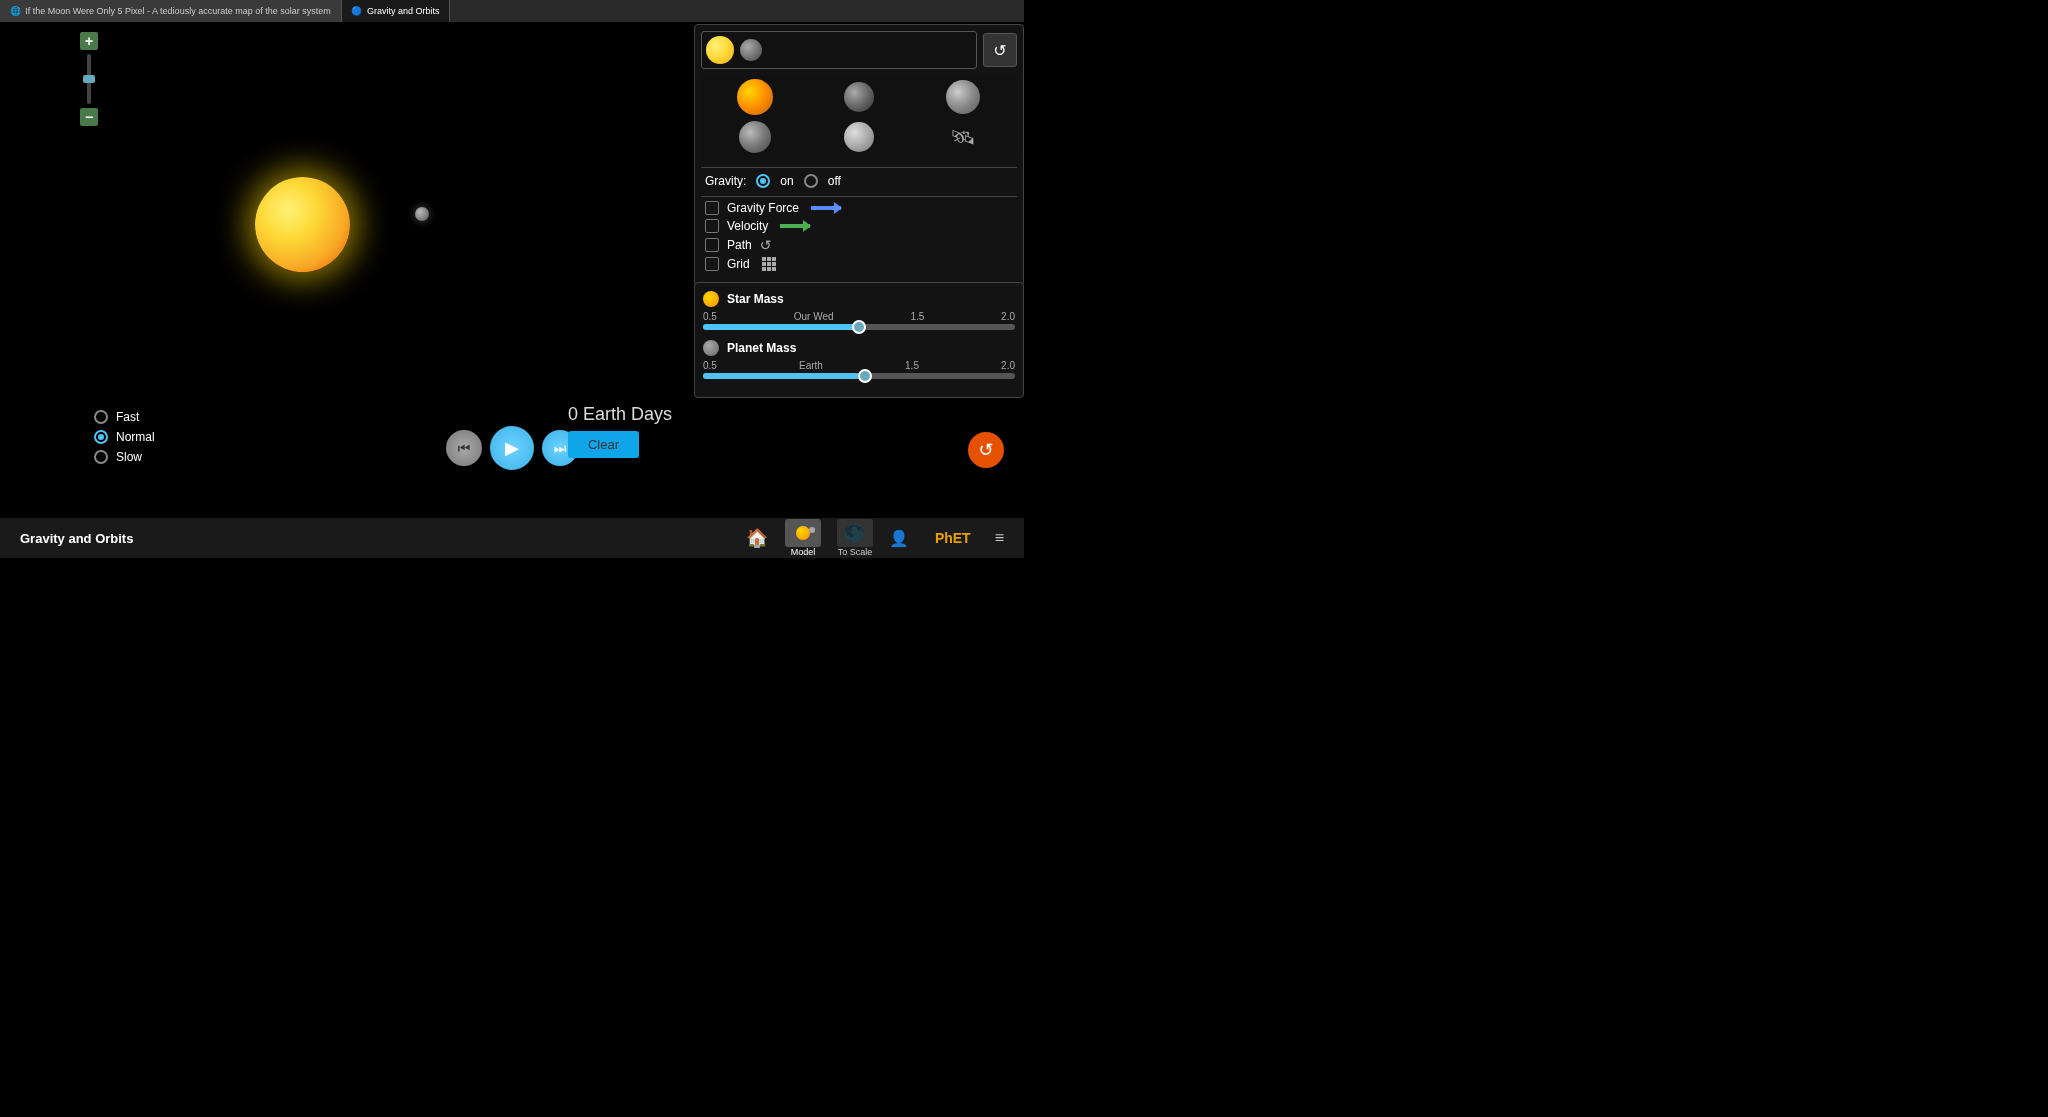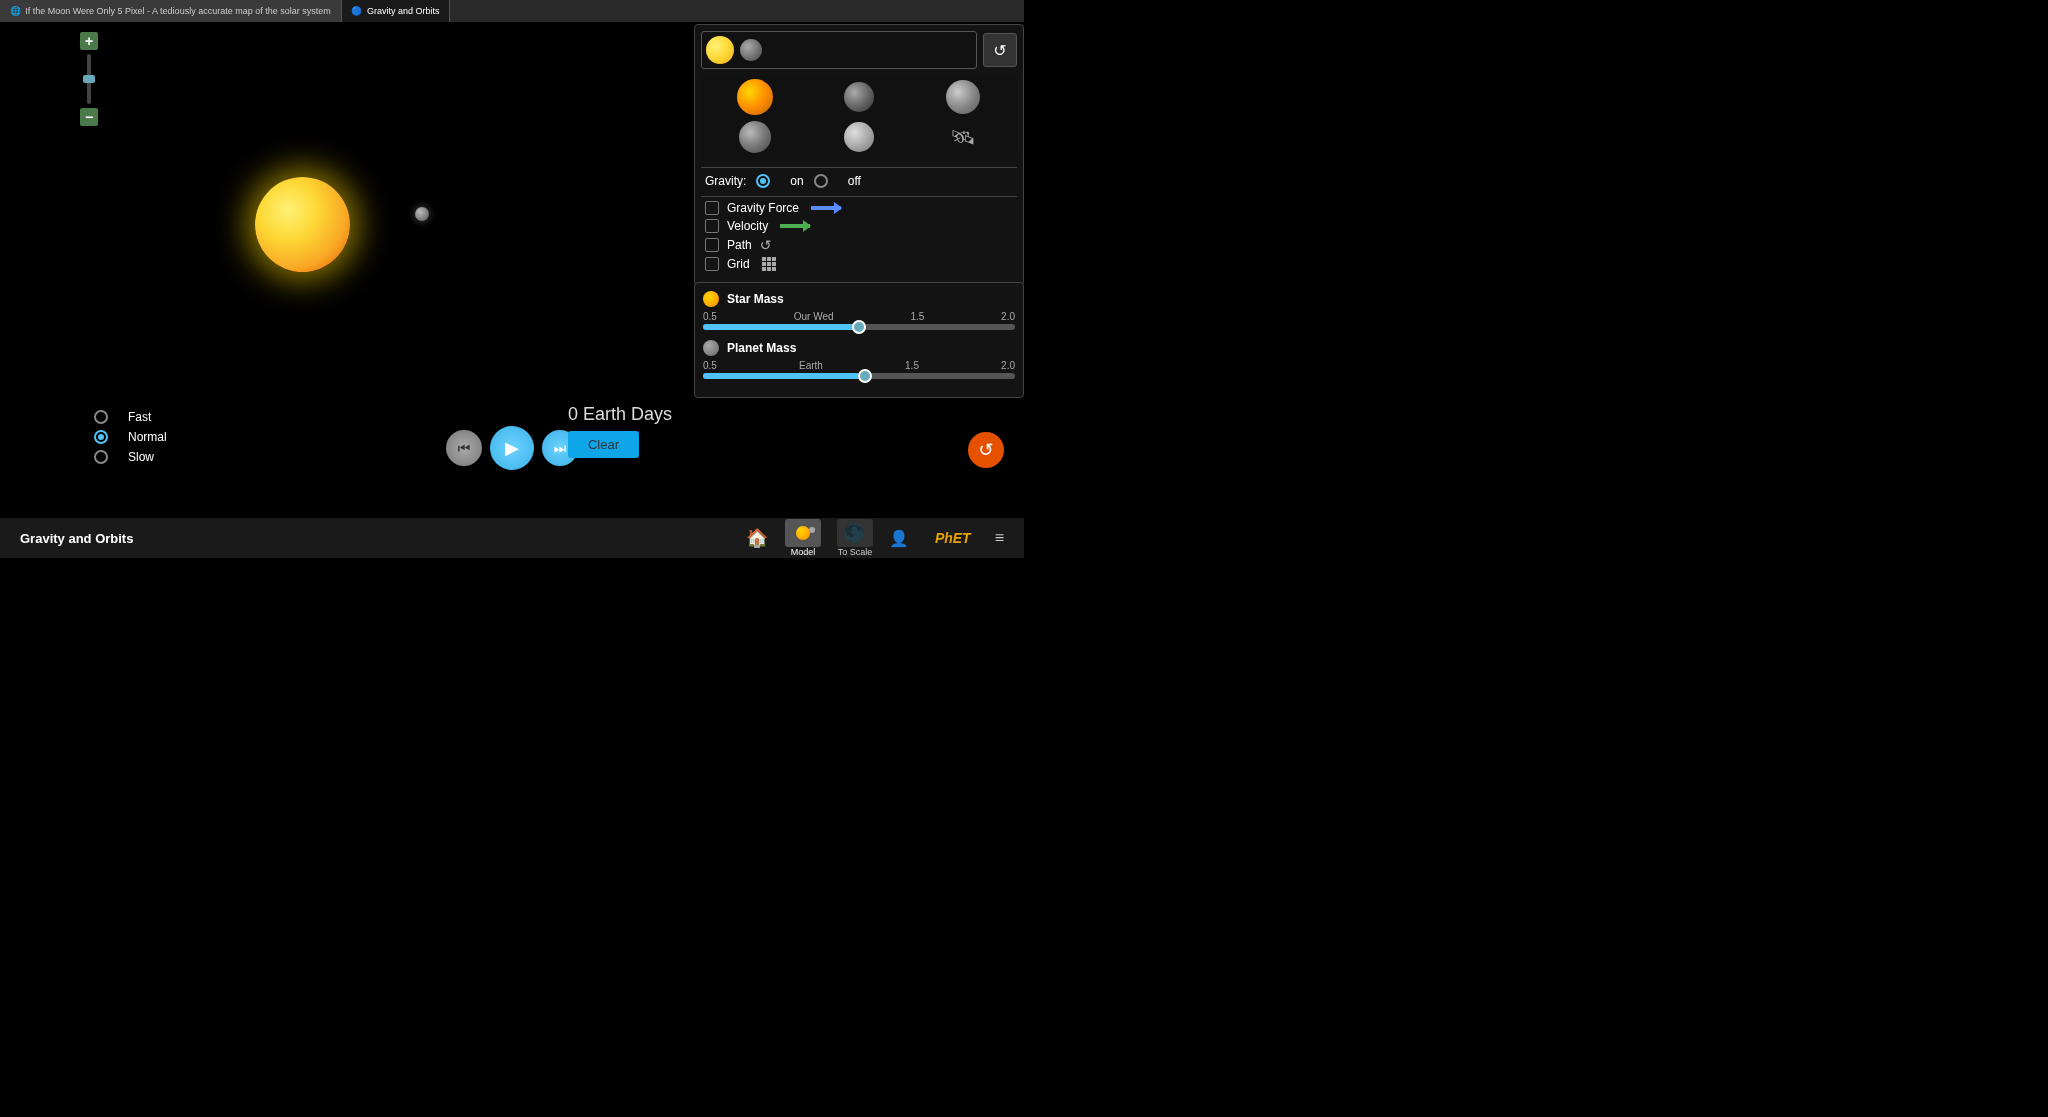--- a/index.html
+++ b/index.html
@@ -223,21 +223,21 @@
       align-items: center;
       gap: 10px;
       margin-bottom: 6px;
       color: #fff;
       font-size: 12px;
       padding: 2px 4px;
     }
     .radio-group {
       display: flex;
       align-items: center;
-      gap: 20px;
+      gap: 10px;
     }
     .radio-dot {
       width: 14px;
       height: 14px;
       border-radius: 50%;
       border: 2px solid #888;
       display: flex;
       align-items: center;
       justify-content: center;
       cursor: pointer;
@@ -467,35 +467,34 @@
       display: flex;
       align-items: center;
       justify-content: center;
     }
     .user-icon { font-size: 16px; color: #ccc; cursor: pointer; }
     .phet-logo {
       margin-left: 10px;
       color: #e8a000;
       font-size: 14px;
       font-weight: bold;
-      font-style: italic;
     }
     .menu-icon { font-size: 16px; color: #ccc; cursor: pointer; margin-left: 8px; }
 
     
     .speed-controls {
       position: absolute;
       bottom: 48px;
       left: 70px;
       z-index: 30;
     }
     .speed-option {
       display: flex;
       align-items: flex-start;
-      gap: 20px;
+      gap: 8px;
       color: #fff;
       font-size: 12px;
       margin-bottom: 6px;
       cursor: pointer;
       padding-left: 24px;
     }
     .speed-radio {
       width: 14px;
       height: 14px;
       border-radius: 50%;

